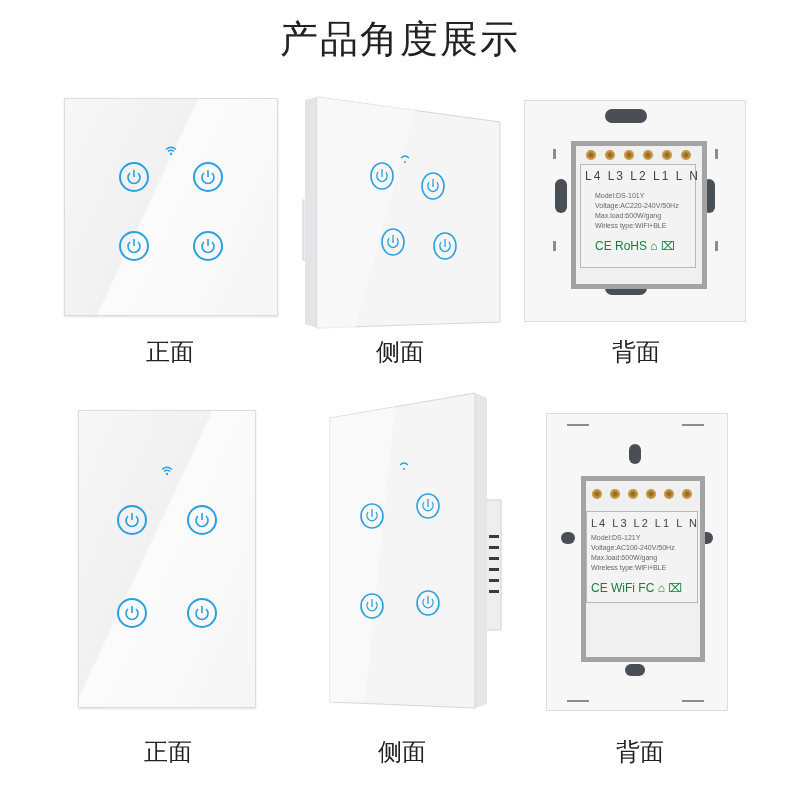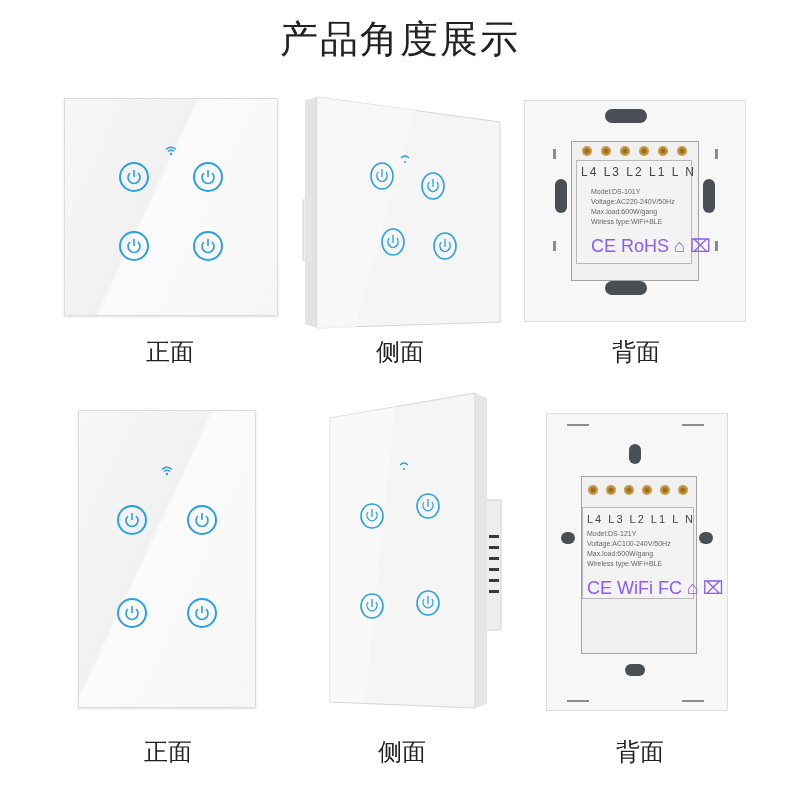--- a/index.html
+++ b/index.html
@@ -5,25 +5,25 @@
   html,body{margin:0;padding:0;background:#ffffff;}
   body{width:800px;height:800px;position:relative;overflow:hidden;font-family:"DejaVu Sans",sans-serif;}
   .title{position:absolute;left:0;top:14px;width:800px;text-align:center;font-size:38px;font-weight:300;color:#222;letter-spacing:2px;}
   .caption{position:absolute;font-size:24px;color:#222;font-weight:300;width:120px;text-align:center;}
   .panel{position:absolute;background:linear-gradient(115deg,#f7f7f8 0%,#f1f1f2 42%,#fbfbfc 43%,#f6f6f7 100%);border:1px solid #dcdcdc;box-shadow:0 1px 2px rgba(0,0,0,.12);}
   .btn{position:absolute;width:26px;height:26px;border:2px solid #2aa0e0;border-radius:50%;box-sizing:border-box;}
   .btn svg{position:absolute;left:3px;top:3px;}
   .wifi{position:absolute;}
   .side{position:absolute;}
   .back{position:absolute;background:#f7f7f7;border:1px solid #dedede;}
-  .module{position:absolute;background:#f0f0f0;border:1px solid #a3a3a3;}
+  .module{position:absolute;background:#f0f0f0;border:5px solid #a3a3a3;}
   .label-box{position:absolute;border:1px solid #b8b8b8;background:#f3f3f3;font-family:"Liberation Sans",sans-serif;color:#555;}
   .terms{font-size:12px;letter-spacing:2px;color:#444;white-space:nowrap;}
   .spec{font-size:7px;line-height:10px;color:#666;white-space:nowrap;}
-  .marks{font-size:18px;color:#8b5cf6;white-space:nowrap;margin-top:8px;}
+  .marks{font-size:12px;color:#15803d;white-space:nowrap;margin-top:8px;}
   .screw{position:absolute;width:10px;height:10px;border-radius:50%;background:radial-gradient(circle,#9a6a20 20%,#d1a24a 60%,#6b4c18 100%);}
   .slot{position:absolute;background:#4a4f55;border-radius:8px;}
   .tick{position:absolute;background:#8c8c8c;}
 </style>
 </head>
 <body>
 
 <div class="title">产品角度展示</div>
 
 <div class="panel" style="left:64px;top:98px;width:212px;height:216px;">

